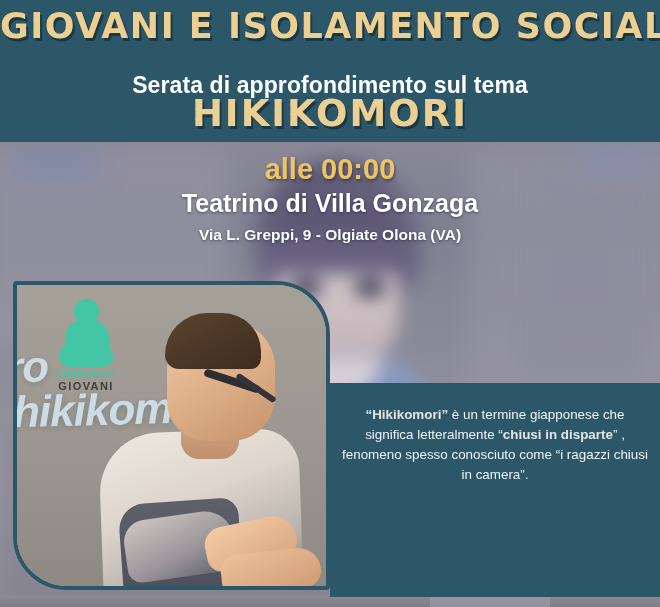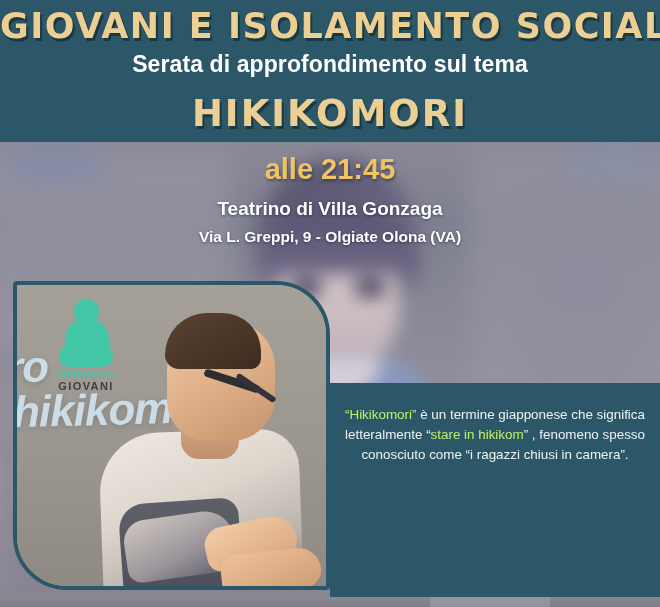--- a/index.html
+++ b/index.html
@@ -73,21 +73,21 @@
     color:#eccf93;
     font-family:"DejaVu Sans", sans-serif;
     background-image:repeating-linear-gradient(115deg,
         rgba(255,255,255,.45) 0px, rgba(255,255,255,.45) 1px,
         rgba(0,0,0,0) 1px, rgba(0,0,0,0) 4px);
     -webkit-background-clip:text;background-clip:text;
     text-shadow:2px 3px 0 rgba(20,45,56,.75), 0 0 1px rgba(0,0,0,.5);
     white-space:nowrap;
   }
   .subtitle{
-    position:absolute;left:0;top:51px;width:660px;
+    position:absolute;left:0;top:72px;width:660px;
     text-align:center;
     font-size:23px;font-weight:700;color:#ffffff;
     letter-spacing:.1px;
   }
   .title-word{
     position:absolute;left:0;top:92px;width:660px;
     text-align:center;
     font-size:37px;font-weight:700;letter-spacing:2px;
     color:#eccf93;
     font-family:"DejaVu Sans", sans-serif;
@@ -106,22 +106,22 @@
     text-shadow:1px 2px 3px rgba(30,40,60,.55);
     letter-spacing:.2px;line-height:1.18;
   }
   .time-line{
     margin-top:4px;
     font-size:29px;font-weight:700;color:#f0c463;
     text-shadow:1px 2px 3px rgba(30,40,60,.55);
     line-height:1.18;
   }
   .venue{
-    margin-top:11px;
-    font-size:19px;font-weight:700;color:#ffffff;
+    margin-top:1px;
+    font-size:25px;font-weight:700;color:#ffffff;
     text-shadow:0 1px 3px rgba(20,30,50,.6);
     line-height:1.3;
   }
   .address{
     margin-top:6px;
     font-size:15.5px;font-weight:700;color:#ffffff;
     text-shadow:0 1px 3px rgba(20,30,50,.6);
   }
 
   
@@ -240,21 +240,21 @@
     z-index:6;
     box-sizing:border-box;
     padding:22px 12px 0 12px;
     text-align:center;
   }
   .para{
     color:#eef3f5;
     font-size:13.4px;
     line-height:1.5;
   }
-  .para b{font-weight:400;color:#bef264;}
+  .para b{font-weight:700;color:#e5e5e5;}
   .para.second{margin-top:30px;}
   
   .bottom-strip{
     position:absolute;left:0;top:596px;width:660px;height:11px;
     background:linear-gradient(180deg,#8b8a94 0%,#7e7d88 100%);
     z-index:2;
   }
   .bottom-strip .hl{
     position:absolute;left:430px;top:0;width:120px;height:11px;
     background:#9b9aa6;opacity:.7;
@@ -285,21 +285,21 @@
     </div>
   </div>
 
   <div class="header-band">
     <div class="title-main">GIOVANI E ISOLAMENTO SOCIALE</div>
     <div class="subtitle">Serata di approfondimento sul tema</div>
     <div class="title-word">HIKIKOMORI</div>
   </div>
 
   <div class="when-block">
-    <div class="time-line">alle 21:45</div>
+    <div class="time-line">alle 00:00</div>
     <div class="venue">Teatrino di Villa Gonzaga</div>
     <div class="address">Via L. Greppi, 9 - Olgiate Olona (VA)</div>
   </div>
 
   <div class="photo-card">
     <div class="photo-inner">
       <div class="slide-wall"></div>
 
       <div class="slide-logo">
         <div class="glyph">
@@ -328,21 +328,21 @@
         <div class="sp-mic-arm"></div>
         <div class="sp-sleeve"></div>
         <div class="sp-hand1"></div>
         <div class="sp-hand2"></div>
       </div>
     </div>
   </div>
 
   <div class="info-panel">
     <div class="para">
-      <b>“Hikikomori”</b><span> è un termine giapponese che significa letteralmente “</span><b>stare in hikikom</b><span>” , fenomeno spesso conosciuto come “i ragazzi chiusi in camera”.</span>
+      <b>“Hikikomori”</b><span> è un termine giapponese che significa letteralmente “</span><b>chiusi in disparte</b><span>” , fenomeno spesso conosciuto come “i ragazzi chiusi in camera”.</span>
     </div>
   </div>
 
   <div class="bottom-strip">
     <div class="hl"></div>
   </div>
 
 </div>
 
 </body></html>

